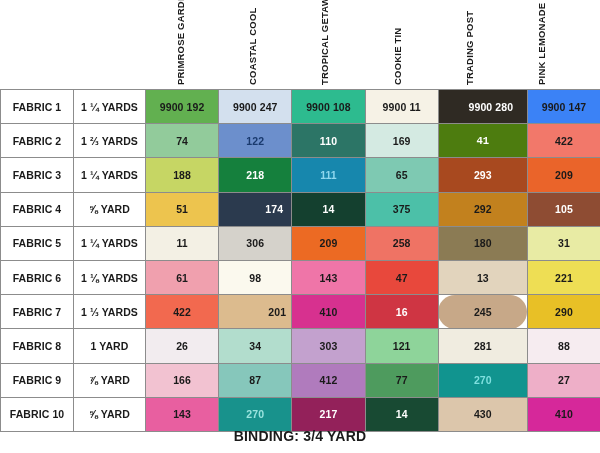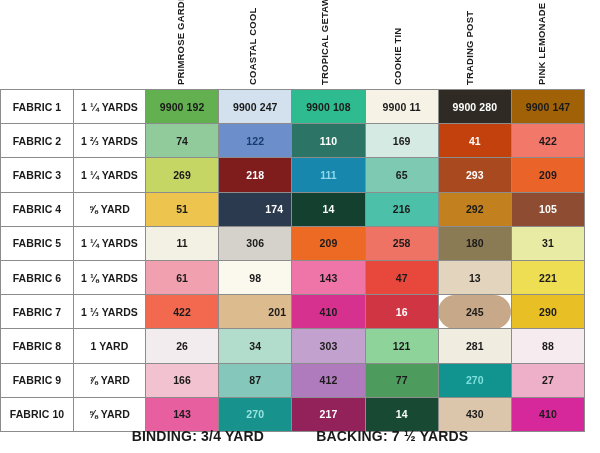--- a/index.html
+++ b/index.html
@@ -128,50 +128,50 @@
 
   <table id="grid">
     <tbody>
         <tr>
           <td class="c-label">FABRIC 1</td>
           <td class="c-yards">1 ¼ YARDS</td>
           <td class="swatch" style="background: rgb(98, 176, 80); color: rgb(26, 26, 26);">9900 192</td>
           <td class="swatch" style="background: rgb(211, 224, 238); color: rgb(26, 26, 26);">9900 247</td>
           <td class="swatch" style="background: rgb(45, 187, 143); color: rgb(26, 26, 26);">9900 108</td>
           <td class="swatch" style="background: rgb(246, 242, 230); color: rgb(26, 26, 26);">9900 11</td>
-          <td class="swatch" style="background: rgb(47, 42, 35); color: rgb(255, 255, 255);">9900 280</td>
-          <td class="swatch" style="background: #a16207; color: rgb(26, 26, 26);">9900 147</td>
+          <td class="swatch" style="background: rgb(47, 42, 35); color: rgb(255, 255, 255); padding-left: 16px;">9900 280</td>
+          <td class="swatch" style="background: #3b82f6; color: rgb(26, 26, 26);">9900 147</td>
         </tr>
         <tr>
           <td class="c-label">FABRIC 2</td>
           <td class="c-yards">1 ⅔ YARDS</td>
           <td class="swatch" style="background: rgb(146, 203, 155); color: rgb(26, 26, 26);">74</td>
           <td class="swatch" style="background: rgb(108, 143, 204); color: rgb(26, 58, 110);">122</td>
           <td class="swatch" style="background: rgb(44, 117, 102); color: rgb(255, 255, 255);">110</td>
           <td class="swatch" style="background: rgb(212, 234, 226); color: rgb(26, 26, 26);">169</td>
-          <td class="swatch" style="background: #c2410c; color: rgb(255, 255, 255);">41</td>
+          <td class="swatch" style="background: #4d7c0f; color: rgb(255, 255, 255); font-family: Liberation Mono, monospace;">41</td>
           <td class="swatch" style="background: rgb(242, 120, 106); color: rgb(26, 26, 26);">422</td>
         </tr>
         <tr>
           <td class="c-label">FABRIC 3</td>
           <td class="c-yards">1 ¼ YARDS</td>
-          <td class="swatch" style="background: rgb(198, 214, 100); color: rgb(26, 26, 26);">269</td>
-          <td class="swatch" style="background: #7f1d1d; color: rgb(255, 255, 255);">218</td>
+          <td class="swatch" style="background: rgb(198, 214, 100); color: rgb(26, 26, 26);">188</td>
+          <td class="swatch" style="background: #15803d; color: rgb(255, 255, 255);">218</td>
           <td class="swatch" style="background: rgb(23, 135, 173); color: rgb(143, 216, 238);">111</td>
           <td class="swatch" style="background: rgb(126, 201, 178); color: rgb(26, 26, 26);">65</td>
           <td class="swatch" style="background: rgb(168, 73, 31); color: rgb(255, 255, 255);">293</td>
           <td class="swatch" style="background: rgb(234, 100, 42); color: rgb(26, 26, 26);">209</td>
         </tr>
         <tr>
           <td class="c-label">FABRIC 4</td>
           <td class="c-yards">⅝ YARD</td>
           <td class="swatch" style="background: rgb(237, 196, 78); color: rgb(26, 26, 26);">51</td>
           <td class="swatch" style="background: rgb(43, 58, 78); color: rgb(255, 255, 255); padding-left: 38px;">174</td>
           <td class="swatch" style="background: rgb(20, 64, 47); color: rgb(255, 255, 255);">14</td>
-          <td class="swatch" style="background: rgb(76, 192, 168); color: rgb(26, 26, 26);">216</td>
+          <td class="swatch" style="background: rgb(76, 192, 168); color: rgb(26, 26, 26);">375</td>
           <td class="swatch" style="background: rgb(194, 129, 30); color: rgb(26, 26, 26);">292</td>
           <td class="swatch" style="background: rgb(142, 76, 51); color: rgb(255, 255, 255);">105</td>
         </tr>
         <tr>
           <td class="c-label">FABRIC 5</td>
           <td class="c-yards">1 ¼ YARDS</td>
           <td class="swatch" style="background: rgb(243, 240, 228); color: rgb(26, 26, 26);">11</td>
           <td class="swatch" style="background: rgb(213, 210, 203); color: rgb(26, 26, 26);">306</td>
           <td class="swatch" style="background: rgb(236, 106, 35); color: rgb(26, 26, 26);">209</td>
           <td class="swatch" style="background: rgb(239, 115, 100); color: rgb(26, 26, 26);">258</td>
@@ -226,16 +226,15 @@
           <td class="swatch" style="background: rgb(147, 33, 90); color: rgb(255, 255, 255);">217</td>
           <td class="swatch" style="background: rgb(24, 74, 51); color: rgb(255, 255, 255);">14</td>
           <td class="swatch" style="background: rgb(220, 198, 171); color: rgb(26, 26, 26);">430</td>
           <td class="swatch" style="background: rgb(214, 40, 154); color: rgb(26, 26, 26);">410</td>
         </tr>
       </tbody>
   </table>
 
   <div id="footer">
     <span>BINDING: 3/4 YARD</span>
-    <span>BACKING: 7 ½ YARDS</span>
   </div>
 
 </div>
 
 </body></html>

